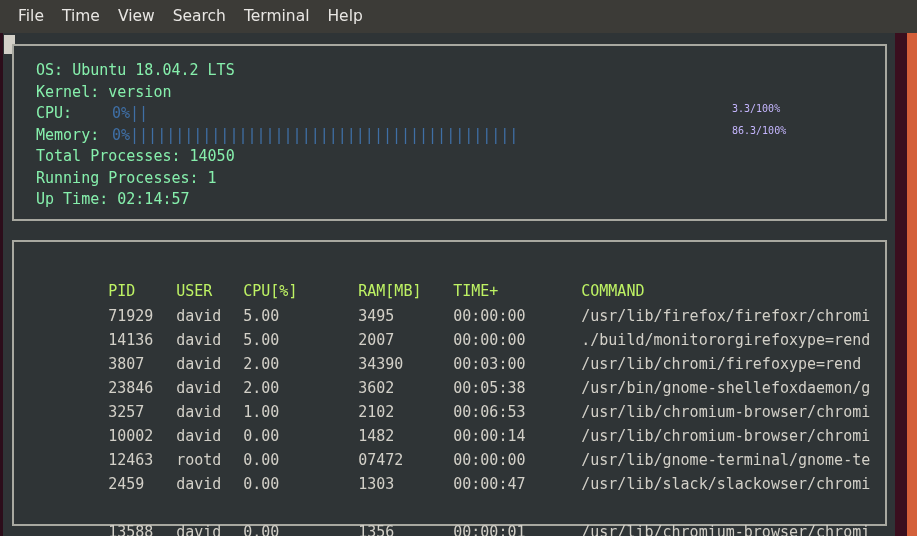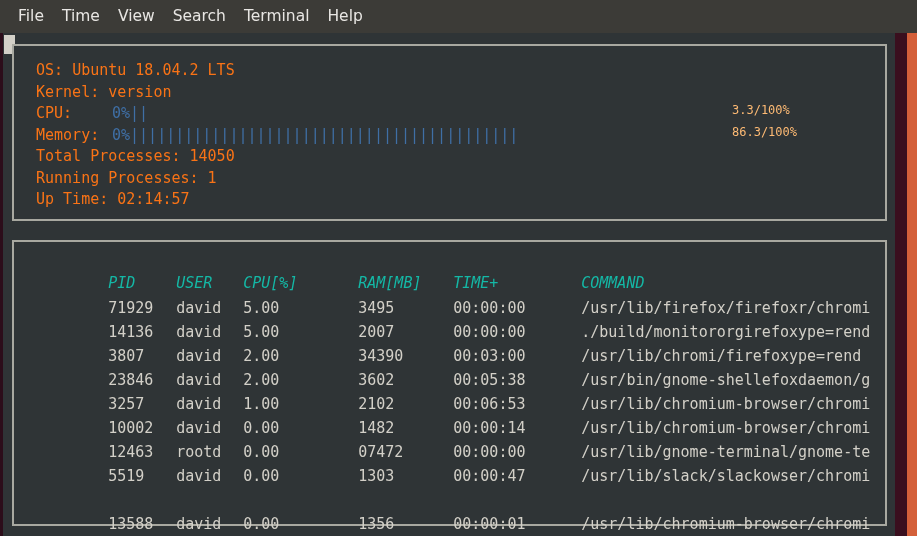--- a/index.html
+++ b/index.html
@@ -101,48 +101,48 @@
   }
 
   
   .line {
     position: absolute;
     white-space: pre;
     font-size: 15px;
     line-height: 21.5px;
     letter-spacing: 0px;
   }
-  .c-label  { color: #f97316; }
+  .c-label  { color: #86efac; }
   .c-blue   { color: #3f6fa5; }
 
   .sysline {
     left: 22px;
     font-size: 15px;
   }
   .sysval-right {
     position: absolute;
     left: 718px;
     white-space: pre;
-    font-size: 12px;
-    color: #fdba74;
+    font-size: 10px;
+    color: #c4b5fd;
   }
 
   .procrow {
     position: absolute;
     left: 22px;
     white-space: pre;
     font-size: 15px;
   }
   .col-pid   { display: inline-block; width: 68px; }
-  .col-user  { display: inline-block; width: 67px; }
+  .col-user  { display: inline-block; width: 67px; margin-top: 8px; }
   .col-cpu   { display: inline-block; width: 115px; }
   .col-ram   { display: inline-block; width: 95px; }
   .col-time  { display: inline-block; width: 128px; }
   .col-cmd   { display: inline-block; }
-  .procrow.header span { color: #14b8a6; font-style: italic; }
+  .procrow.header span { color: #bef264; }
   .procrow.datarow span { color: #d3d0c8; }
 </style>
 </head>
 <body>
 
 <div id="app">
 
   <div class="menubar">
     <div class="menu-item">File</div>
     <div class="menu-item">Time</div>
@@ -207,21 +207,21 @@
 
       <div class="procrow datarow" style="top:159px;">
         <span class="col-pid">10002</span><span class="col-user">david</span><span class="col-cpu">0.00</span><span class="col-ram">1482</span><span class="col-time">00:00:14</span><span class="col-cmd">/usr/lib/chromium-browser/chromi</span>
       </div>
 
       <div class="procrow datarow" style="top:183px;">
         <span class="col-pid">12463</span><span class="col-user">rootd</span><span class="col-cpu">0.00</span><span class="col-ram">07472</span><span class="col-time">00:00:00</span><span class="col-cmd">/usr/lib/gnome-terminal/gnome-te</span>
       </div>
 
       <div class="procrow datarow" style="top:207px;">
-        <span class="col-pid">5519</span><span class="col-user">david</span><span class="col-cpu">0.00</span><span class="col-ram">1303</span><span class="col-time">00:00:47</span><span class="col-cmd">/usr/lib/slack/slackowser/chromi</span>
+        <span class="col-pid">2459</span><span class="col-user">david</span><span class="col-cpu">0.00</span><span class="col-ram">1303</span><span class="col-time">00:00:47</span><span class="col-cmd">/usr/lib/slack/slackowser/chromi</span>
       </div>
 
 
       <div class="procrow datarow" style="top:255px;">
         <span class="col-pid">13588</span><span class="col-user">david</span><span class="col-cpu">0.00</span><span class="col-ram">1356</span><span class="col-time">00:00:01</span><span class="col-cmd">/usr/lib/chromium-browser/chromi</span>
       </div>
 
     </div>
   </div>
 </div>

